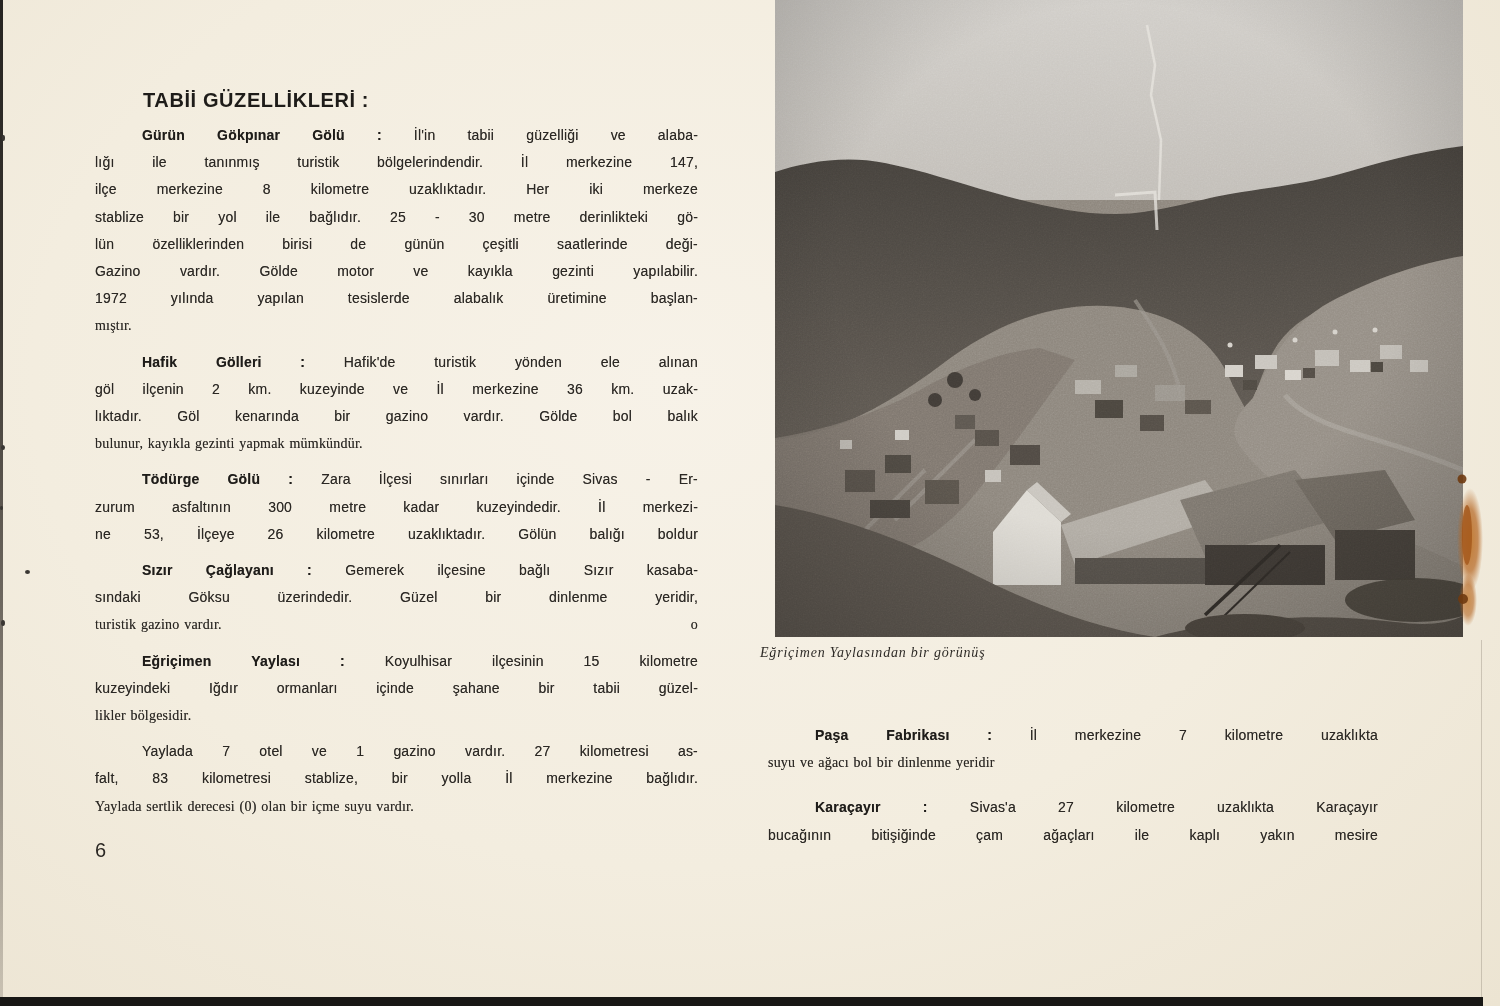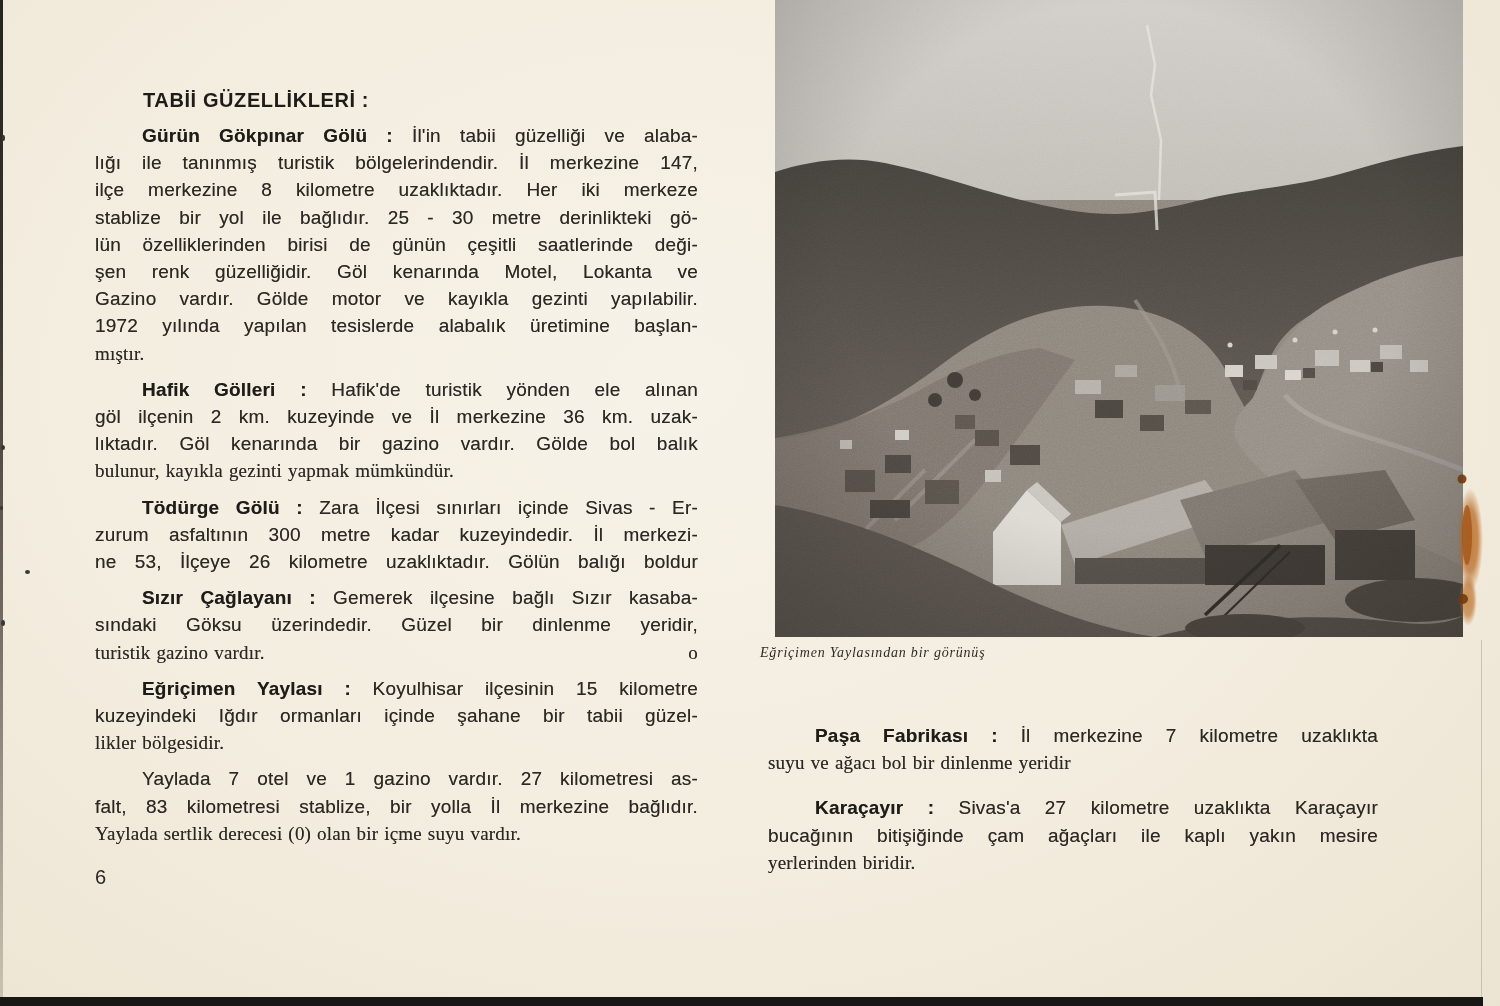--- a/index.html
+++ b/index.html
@@ -4,21 +4,21 @@
 <style>
   html,body{margin:0;padding:0;background:#888;}
   .page{position:relative;width:1500px;height:1006px;overflow:hidden;
         background:radial-gradient(ellipse at 45% 38%, #f7f2e8 0%, #f3eddf 55%, #ece4d2 100%);
         font-family:"Liberation Sans",sans-serif;color:#2b2824;}
   
   .left-col{position:absolute;left:95px;top:86px;width:603px;}
   .heading{font-size:20px;font-weight:700;letter-spacing:.6px;line-height:28px;
            margin:0;padding-left:48px;color:#1e1c19;}
   .paras .para{margin:0 0 9px 0;}
-  .line{font-size:19px;line-height:27.2px;text-align:justify;text-align-last:justify;
+  .line{font-size:14px;line-height:27.2px;text-align:justify;text-align-last:justify;
         text-justify:inter-word;position:relative;letter-spacing:.2px;word-spacing:1px;
         text-shadow:0 0 .4px rgba(43,40,36,.55);}
   .line.first{padding-left:47px;}
   .line.last{text-align-last:left;font-family:Liberation Serif, serif;}
   .lead{font-weight:700;color:#1e1c19;}
   .trail{position:absolute;right:0;top:0;}
   .left-paras{margin-top:8px;}
   .page-number{margin-top:19px;font-size:20px;}
   
   .photo{position:absolute;left:775px;top:0;width:688px;height:637px;margin:0;}
@@ -44,21 +44,20 @@
 
   <div class="left-col">
     <h2 class="heading">TABİİ GÜZELLİKLERİ :</h2>
     <div class="paras left-paras">
         <div class="para">
           <div class="line first"><span class="lead">Gürün Gökpınar Gölü :</span> İl'in tabii güzelliği ve alaba-</div>
           <div class="line">lığı ile tanınmış turistik bölgelerindendir. İl merkezine 147,</div>
           <div class="line">ilçe merkezine 8 kilometre uzaklıktadır. Her iki merkeze</div>
           <div class="line">stablize bir yol ile bağlıdır. 25 - 30 metre derinlikteki gö-</div>
           <div class="line">lün özelliklerinden birisi de günün çeşitli saatlerinde deği-</div>
-          <div class="line">şen renk güzelliğidir. Göl kenarında Motel, Lokanta ve</div>
           <div class="line">Gazino vardır. Gölde motor ve kayıkla gezinti yapılabilir.</div>
           <div class="line">1972 yılında yapılan tesislerde alabalık üretimine başlan-</div>
           <div class="line last">mıştır.</div>
         </div>
         <div class="para">
           <div class="line first"><span class="lead">Hafik Gölleri :</span> Hafik'de turistik yönden ele alınan</div>
           <div class="line">göl ilçenin 2 km. kuzeyinde ve İl merkezine 36 km. uzak-</div>
           <div class="line">lıktadır. Göl kenarında bir gazino vardır. Gölde bol balık</div>
           <div class="line last">bulunur, kayıkla gezinti yapmak mümkündür.</div>
         </div>
@@ -207,21 +206,20 @@
   <div class="caption">Eğriçimen Yaylasından bir görünüş</div>
 
   <div class="right-col paras">
       <div class="para">
         <div class="line first"><span class="lead">Paşa Fabrikası :</span> İl merkezine 7 kilometre uzaklıkta</div>
         <div class="line last">suyu ve ağacı bol bir dinlenme yeridir</div>
       </div>
       <div class="para">
         <div class="line first"><span class="lead">Karaçayır :</span> Sivas'a 27 kilometre uzaklıkta Karaçayır</div>
         <div class="line">bucağının bitişiğinde çam ağaçları ile kaplı yakın mesire</div>
-        <div class="line last">yerlerinden biridir.</div>
       </div>
     </div>
 
   <svg class="rust" viewBox="0 0 50 170">
     <defs>
       <radialGradient id="rustG" cx="50%" cy="50%" r="50%">
         <stop offset="0" stop-color="#c27a2f" stop-opacity="0.95"></stop>
         <stop offset="0.6" stop-color="#b4641f" stop-opacity="0.7"></stop>
         <stop offset="1" stop-color="#b4641f" stop-opacity="0"></stop>
       </radialGradient>

